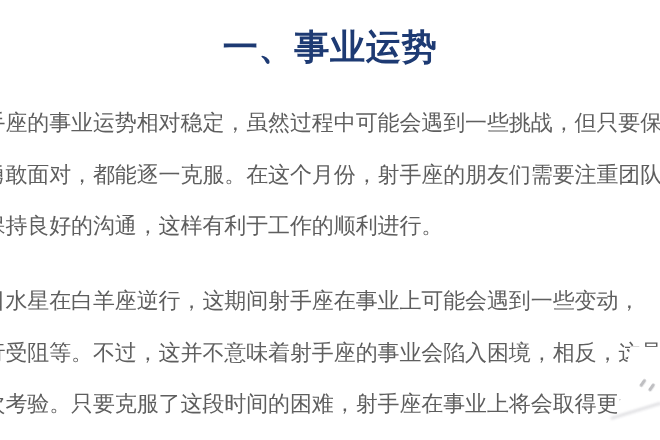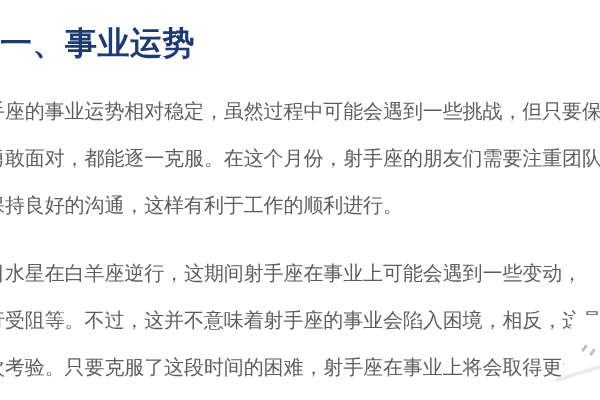--- a/index.html
+++ b/index.html
@@ -13,21 +13,21 @@
     height: 400px;
     background: #ffffff;
     overflow: hidden;
   }
   .heading {
     position: absolute;
     top: 27px;
     left: 0;
     width: 600px;
     margin: 0;
-    text-align: left;
+    text-align: center;
     font-size: 32px;
     line-height: 32px;
     font-weight: 700;
     letter-spacing: 0.5px;
     color: #1d3a73;
   }
   .para {
     position: absolute;
     left: -15px;          
     width: 680px;

